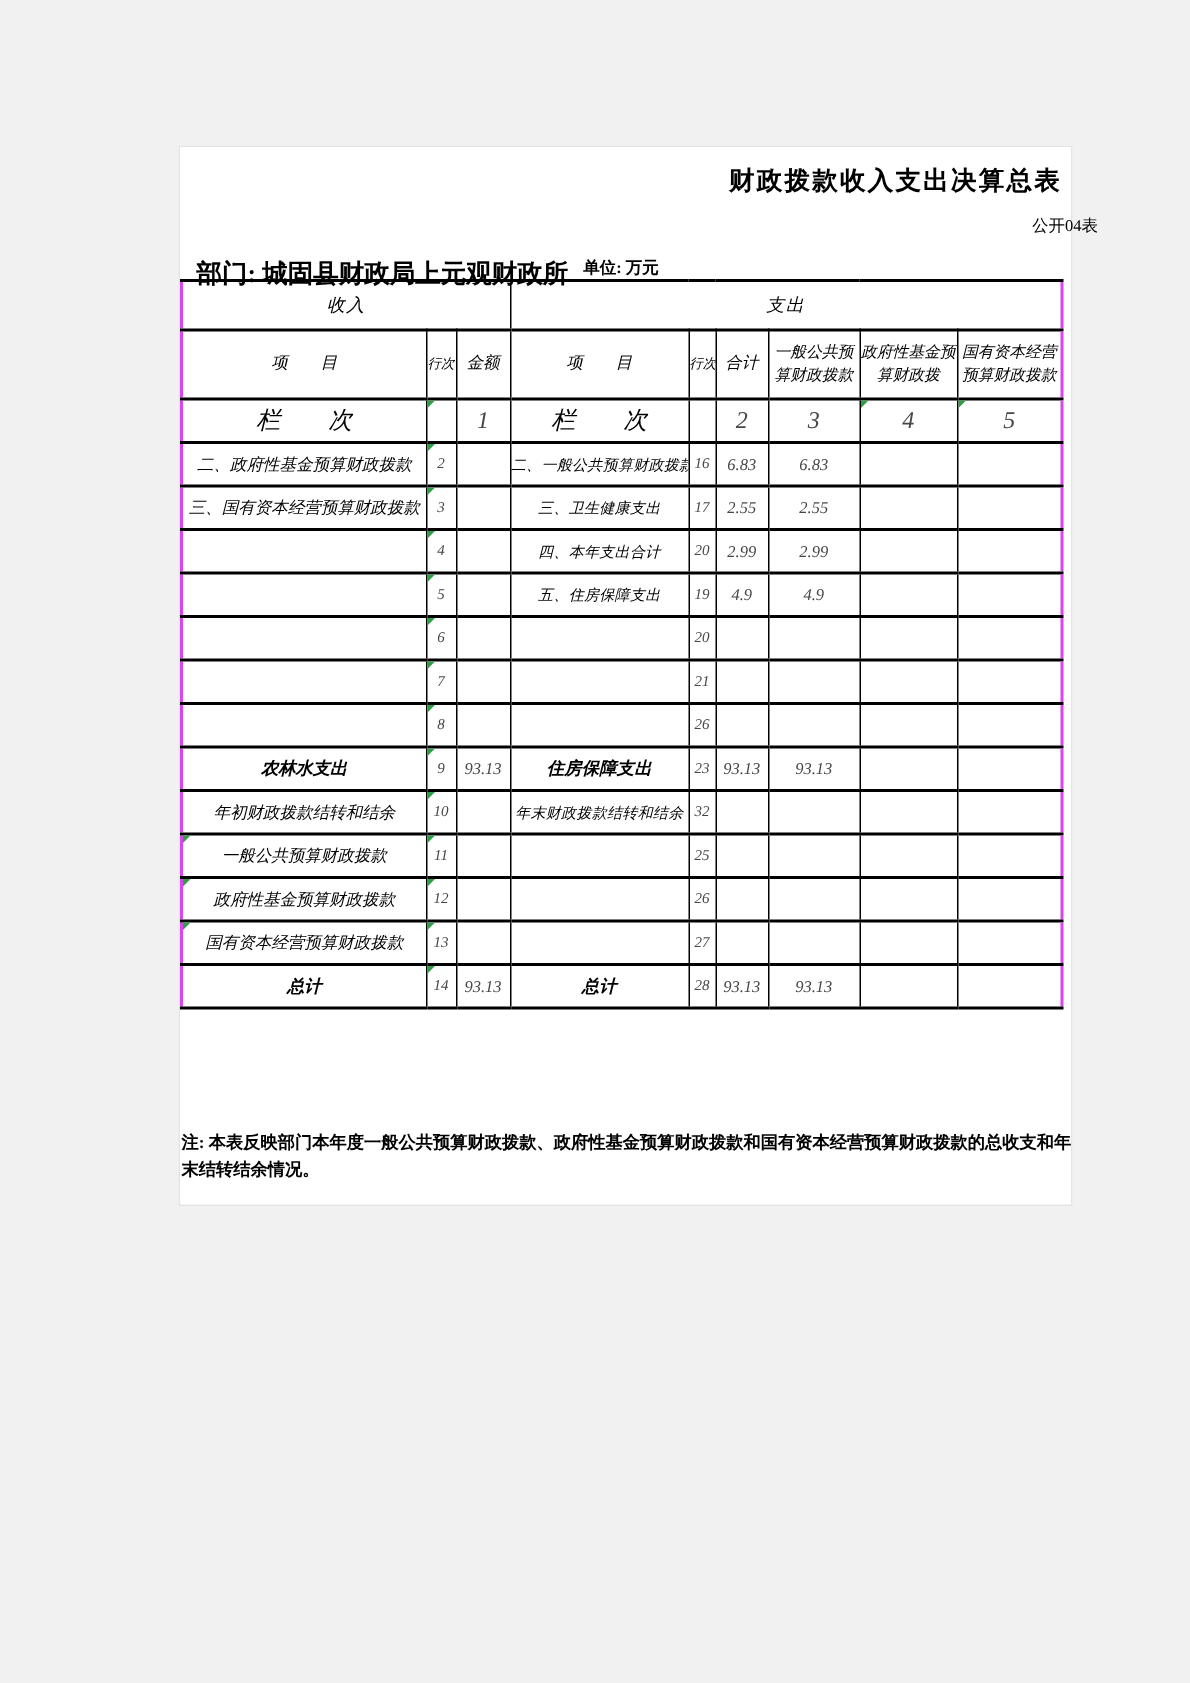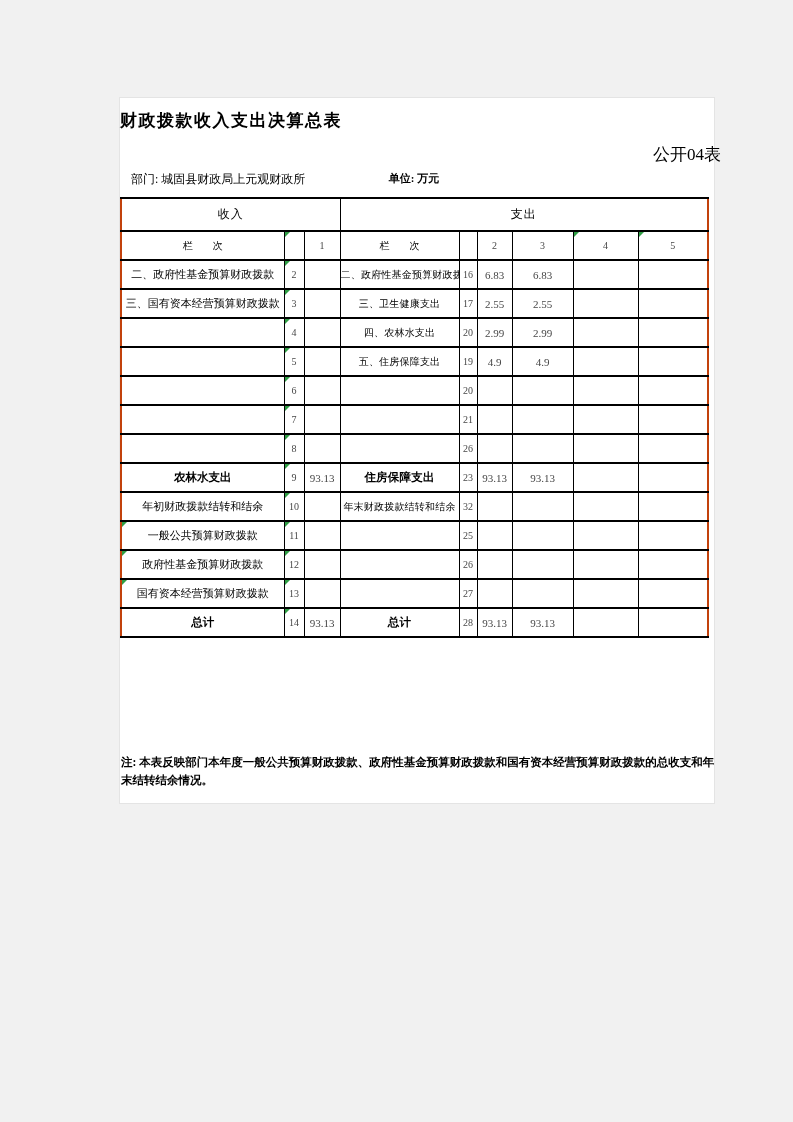--- a/index.html
+++ b/index.html
@@ -6,49 +6,50 @@
   body{
     width:793px;height:1122px;position:relative;overflow:hidden;
     background:#f1f1f1;
     font-family:"Liberation Serif","DejaVu Serif",serif;color:#000;
   }
   .page{
     position:absolute;left:119px;top:97px;width:596px;height:707px;
     background:#fff;border:1px solid #e4e4e4;box-sizing:border-box;
   }
   .title{
-    position:absolute;top:11px;left:0;width:588px;text-align:left;
+    position:absolute;top:11px;left:0;width:588px;text-align:right;
     font-size:17px;font-weight:bold;letter-spacing:1.5px;white-space:nowrap;
   }
   .form-no{
-    position:absolute;top:45px;left:13px;width:588px;text-align:right;
-    font-size:17px;white-space:nowrap;
+    position:absolute;top:45px;left:0;width:588px;text-align:right;
+    font-size:11px;white-space:nowrap;padding-left:24px;
   }
   .dept{
-    position:absolute;top:73px;left:11px;font-size:12px;font-weight:normal;white-space:nowrap;text-align:right;
+    position:absolute;top:73px;left:11px;font-size:17px;font-weight:bold;white-space:nowrap;text-align:right;
   }
   .unit{
     position:absolute;top:73px;left:0;width:588px;text-align:center;
     font-size:11px;font-weight:bold;white-space:nowrap;
   }
   table.budget{
-    position:absolute;left:0;top:99px;width:587px;
+    position:absolute;left:0;top:88px;width:587px;
     border-collapse:collapse;table-layout:fixed;
-    border:2px solid #c2410c;
+    border:2px solid #d946ef;
+    font-style:italic;
   }
   table.budget td{
     border:1px solid #000;border-top-width:2px;border-bottom-width:2px;
     padding:0;margin:0;overflow:hidden;text-align:center;vertical-align:middle;
     white-space:nowrap;
   }
   tr.h1 td{height:31px;font-size:12px;letter-spacing:1px}
   tr.h2 td{height:44px;font-size:10.5px;line-height:1.45;white-space:normal}
   tr.h2 td.one-line{font-size:11px;white-space:nowrap}
   tr.h2 td.tiny{font-size:9px;white-space:nowrap}
-  tr.h3 td{height:27px;font-size:10px}
+  tr.h3 td{height:27px;font-size:16px}
   tbody td{height:27px}
   .lbl{font-size:11px}
   .exp-lbl{font-size:10px;letter-spacing:.2px}
   .al-left{text-align:left;padding-left:3px}
   .al-center{text-align:center}
   .al-right{text-align:right;padding-right:2px}
   .b{font-weight:bold;font-size:11.5px}
   .line{font-size:10px;color:#474747}
   .num{font-size:11px;color:#474747}
   
@@ -83,38 +84,49 @@
         <col style="width:35px">
       <col style="width:61px">
         <col style="width:65px">
         <col style="width:70px">
     </colgroup>
     <thead>
       <tr class="h1">
         <td colspan="3">收入</td>
         <td colspan="6">支出</td>
       </tr>
+      <tr class="h2">
+        <td class="one-line">项　　目</td>
+        <td class="tiny">行次</td>
+        <td class="one-line">金额</td>
+        <td class="one-line">项　　目</td>
+        <td class="tiny">行次</td>
+        <td class="one-line">合计</td>
+        <td>一般公共预算财政拨款</td>
+        <td>政府性基金预算财政拨</td>
+        <td>国有资本经营预算财政拨款</td>
+      </tr>
       <tr class="h3">
         <td>栏　　次</td>
         <td class="gtc"></td>
         <td class="num">1</td>
         <td>栏　　次</td>
         <td></td>
         <td class="num">2</td>
         <td class="num">3</td>
         <td class="num gtc">4</td>
         <td class="num gtc">5</td>
       </tr>
     </thead>
     <tbody id="table-body">
         <tr>
           <td class="lbl al-left">二、政府性基金预算财政拨款</td>
           <td class="line gtc">2</td>
           <td class="num"></td>
-          <td class="lbl exp-lbl al-left">二、政府性基金预算财政拨</td>
+          <td class="lbl exp-lbl al-left">二、一般公共预算财政拨款</td>
           <td class="line">16</td>
           <td class="num">6.83</td>
           <td class="num">6.83</td>
           <td class="num"></td>
           <td class="num"></td>
         </tr>
         <tr>
           <td class="lbl al-left">三、国有资本经营预算财政拨款</td>
           <td class="line gtc">3</td>
           <td class="num"></td>
@@ -122,21 +134,21 @@
           <td class="line">17</td>
           <td class="num">2.55</td>
           <td class="num">2.55</td>
           <td class="num"></td>
           <td class="num"></td>
         </tr>
         <tr>
           <td class="lbl al-left"></td>
           <td class="line gtc">4</td>
           <td class="num"></td>
-          <td class="lbl exp-lbl al-left">四、农林水支出</td>
+          <td class="lbl exp-lbl al-left">四、本年支出合计</td>
           <td class="line">20</td>
           <td class="num">2.99</td>
           <td class="num">2.99</td>
           <td class="num"></td>
           <td class="num"></td>
         </tr>
         <tr>
           <td class="lbl al-left"></td>
           <td class="line gtc">5</td>
           <td class="num"></td>

